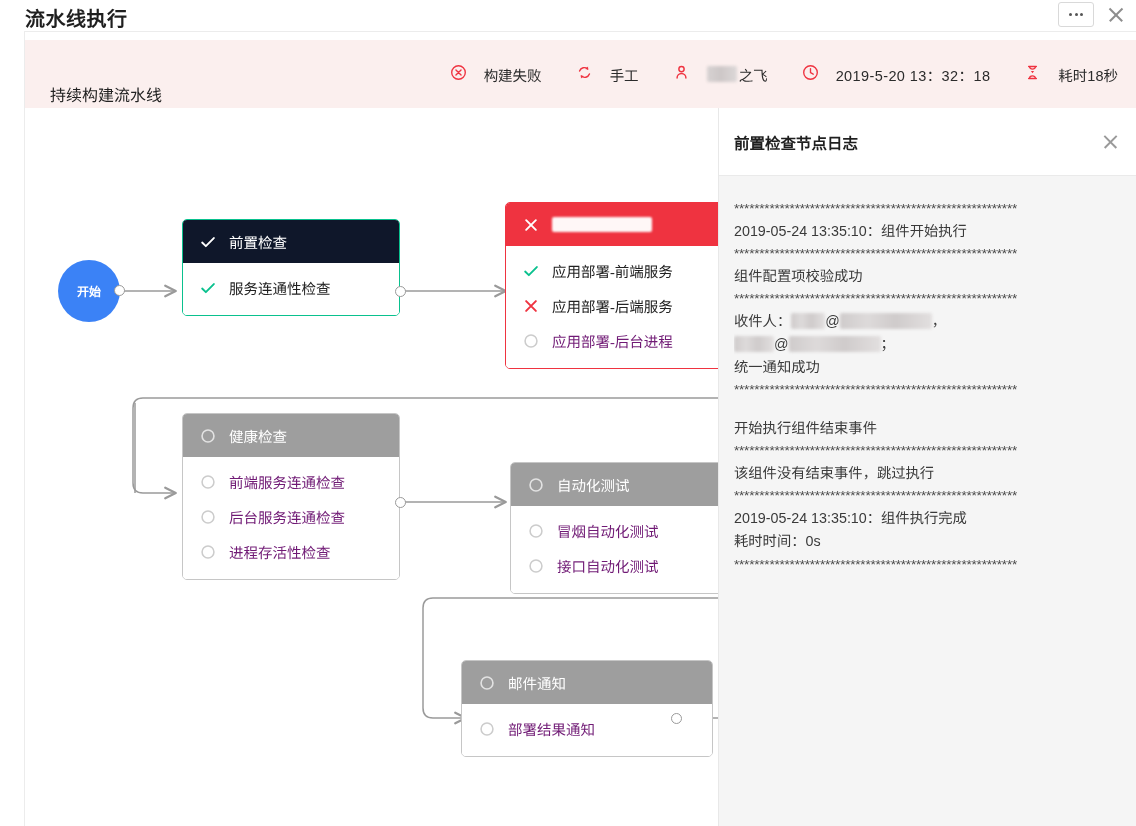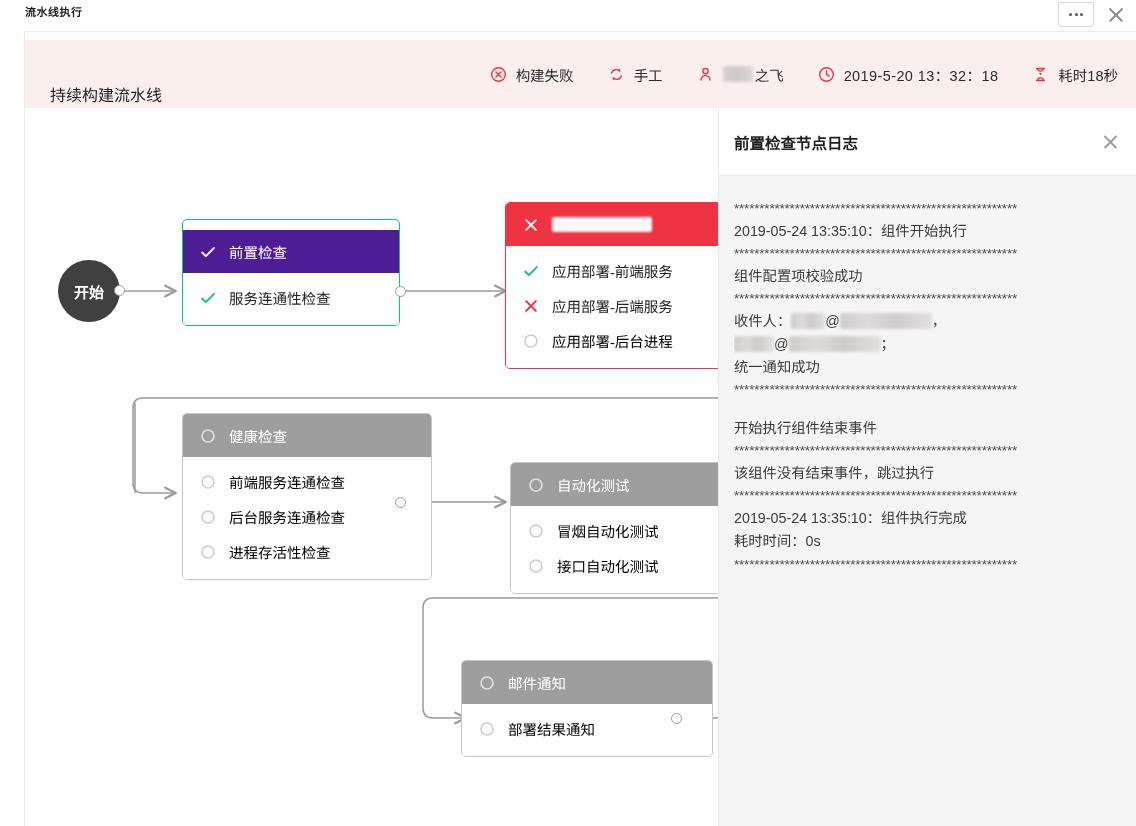--- a/index.html
+++ b/index.html
@@ -11,21 +11,21 @@
   }
   #app { position: relative; width: 1136px; height: 826px; background: #fff; }
 
   
   .titlebar {
     position: absolute; left: 0; top: 0; width: 1136px; height: 31px;
     background: #ffffff;
   }
   .titlebar .title {
     position: absolute; left: 25px; top: 3px;
-    font-size: 11px; font-weight: bold; color: #1f1f1f; letter-spacing: .5px;
+    font-size: 20px; font-weight: bold; color: #1f1f1f; letter-spacing: .5px;
   }
   .win-btns { position: absolute; right: 8px; top: 2px; display: flex; align-items: center; gap: 10px; }
   .more-btn {
     width: 36px; height: 25px; border: 1px solid #d9d9d9; border-radius: 3px;
     background: #fff; display: flex; align-items: center; justify-content: center;
     cursor: pointer;
   }
   .more-btn .dots { display: flex; gap: 2.5px; }
   .more-btn .dots i { width: 3px; height: 3px; border-radius: 50%; background: #555; display: block; }
   .close-x {
@@ -50,21 +50,21 @@
   
   .banner {
     position: absolute; left: 25px; top: 40px; width: 1111px; height: 68px;
     background: #fbefee;
     display: flex; align-items: center;
   }
   .banner .pipe-name {
     margin-left: 25px; font-size: 16px; color: #222; white-space: nowrap; margin-top: 40px;
   }
   .banner .meta { margin-left: auto; display: flex; align-items: center; padding-right: 18px; }
-  .meta-item { display: flex; align-items: center; gap: 9px; margin-left: 34px; white-space: nowrap; }
+  .meta-item { display: flex; align-items: flex-start; gap: 17px; margin-left: 34px; white-space: nowrap; }
   .meta-item .mi-text { font-size: 14.5px; color: #2b2b2b; }
   .meta-item .mi-text.spaced { letter-spacing: .4px; }
   .ico { width: 17px; height: 17px; display: block; flex: none; }
   .ico svg { display: block; width: 17px; height: 17px; }
   .redacted-name {
     display: inline-flex; align-items: center; gap: 0;
   }
   .redact-blob {
     display: inline-block; width: 30px; height: 16px; border-radius: 2px;
     background: linear-gradient(90deg,#d7d2d2 0%,#cdc7c7 45%,#dcd7d7 100%);
@@ -87,43 +87,43 @@
     display: flex; align-items: center; gap: 12px;
     height: 43px; padding: 0 16px;
     font-size: 14.5px; color: #ffffff;
   }
   .node .nbody { padding: 7px 0 10px 0; background: #fff; }
   .node .nitem {
     display: flex; align-items: center; gap: 12px;
     height: 35px; padding: 0 16px; font-size: 14.5px; font-family: Liberation Serif, serif;
   }
   .node.green  { border: 1.6px solid #0ac18e; }
-  .node.green  .nhead { background: #4c1d95; margin-top: 10px; }
+  .node.green  .nhead { background: #0f172a; }
   .node.red    { border: 1.6px solid #ef3340; }
   .node.red    .nhead { background: #ef3340; }
   .node.gray   { border: 1.6px solid #c6c6c6; }
   .node.gray   .nhead { background: #9e9e9e; }
 
   .nitem.ok      { color: #222; }
   .nitem.fail    { color: #222; }
-  .nitem.pending { color: #000000; }
+  .nitem.pending { color: #701a75; }
 
   .mark { width: 18px; height: 18px; flex: none; display: block; }
   .mark svg { display: block; width: 18px; height: 18px; }
 
   .title-redact {
     display: inline-block; width: 100px; height: 15px; border-radius: 2px;
     background: rgba(255,255,255,.96); filter: blur(1.2px);
   }
 
   
   .start-node {
     position: absolute; width: 62px; height: 62px; border-radius: 50%;
-    background: #404040; color: #fff; font-size: 15px; font-weight: bold;
-    display: flex; align-items: center; justify-content: center;
+    background: #3b82f6; color: #fff; font-size: 12px; font-weight: bold;
+    display: flex; align-items: center; justify-content: center; font-family: Liberation Mono, monospace;
   }
   .port {
     position: absolute; width: 11px; height: 11px; border-radius: 50%;
     background: #ffffff; border: 1.8px solid #9a9a9a;
   }
 
   
   .logpanel {
     position: absolute; left: 718px; top: 108px; width: 418px; height: 718px;
     background: #f5f5f5; border-left: 1px solid #e8e8e8;
@@ -331,21 +331,21 @@
           <span class="mark">
             <svg viewBox="0 0 20 20">
                 <circle cx="10" cy="10" r="6.6" fill="none" stroke="#cccccc" stroke-width="1.7"></circle>
               </svg>
           </span>
           <span>应用部署-后台进程</span>
         </div>
       </div>
     </div>
 
-    <div class="node gray" style="left:157px; top:305px; width:250px;">
+    <div class="node gray" style="left:157px; top:305px; width:218px;">
       <div class="nhead">
         <span class="mark">
           <svg viewBox="0 0 20 20">
               <circle cx="10" cy="10" r="6.6" fill="none" stroke="#e2e2e2" stroke-width="1.8"></circle>
             </svg>
         </span>
         <span>健康检查</span>
       </div>
       <div class="nbody">
         <div class="nitem pending">

